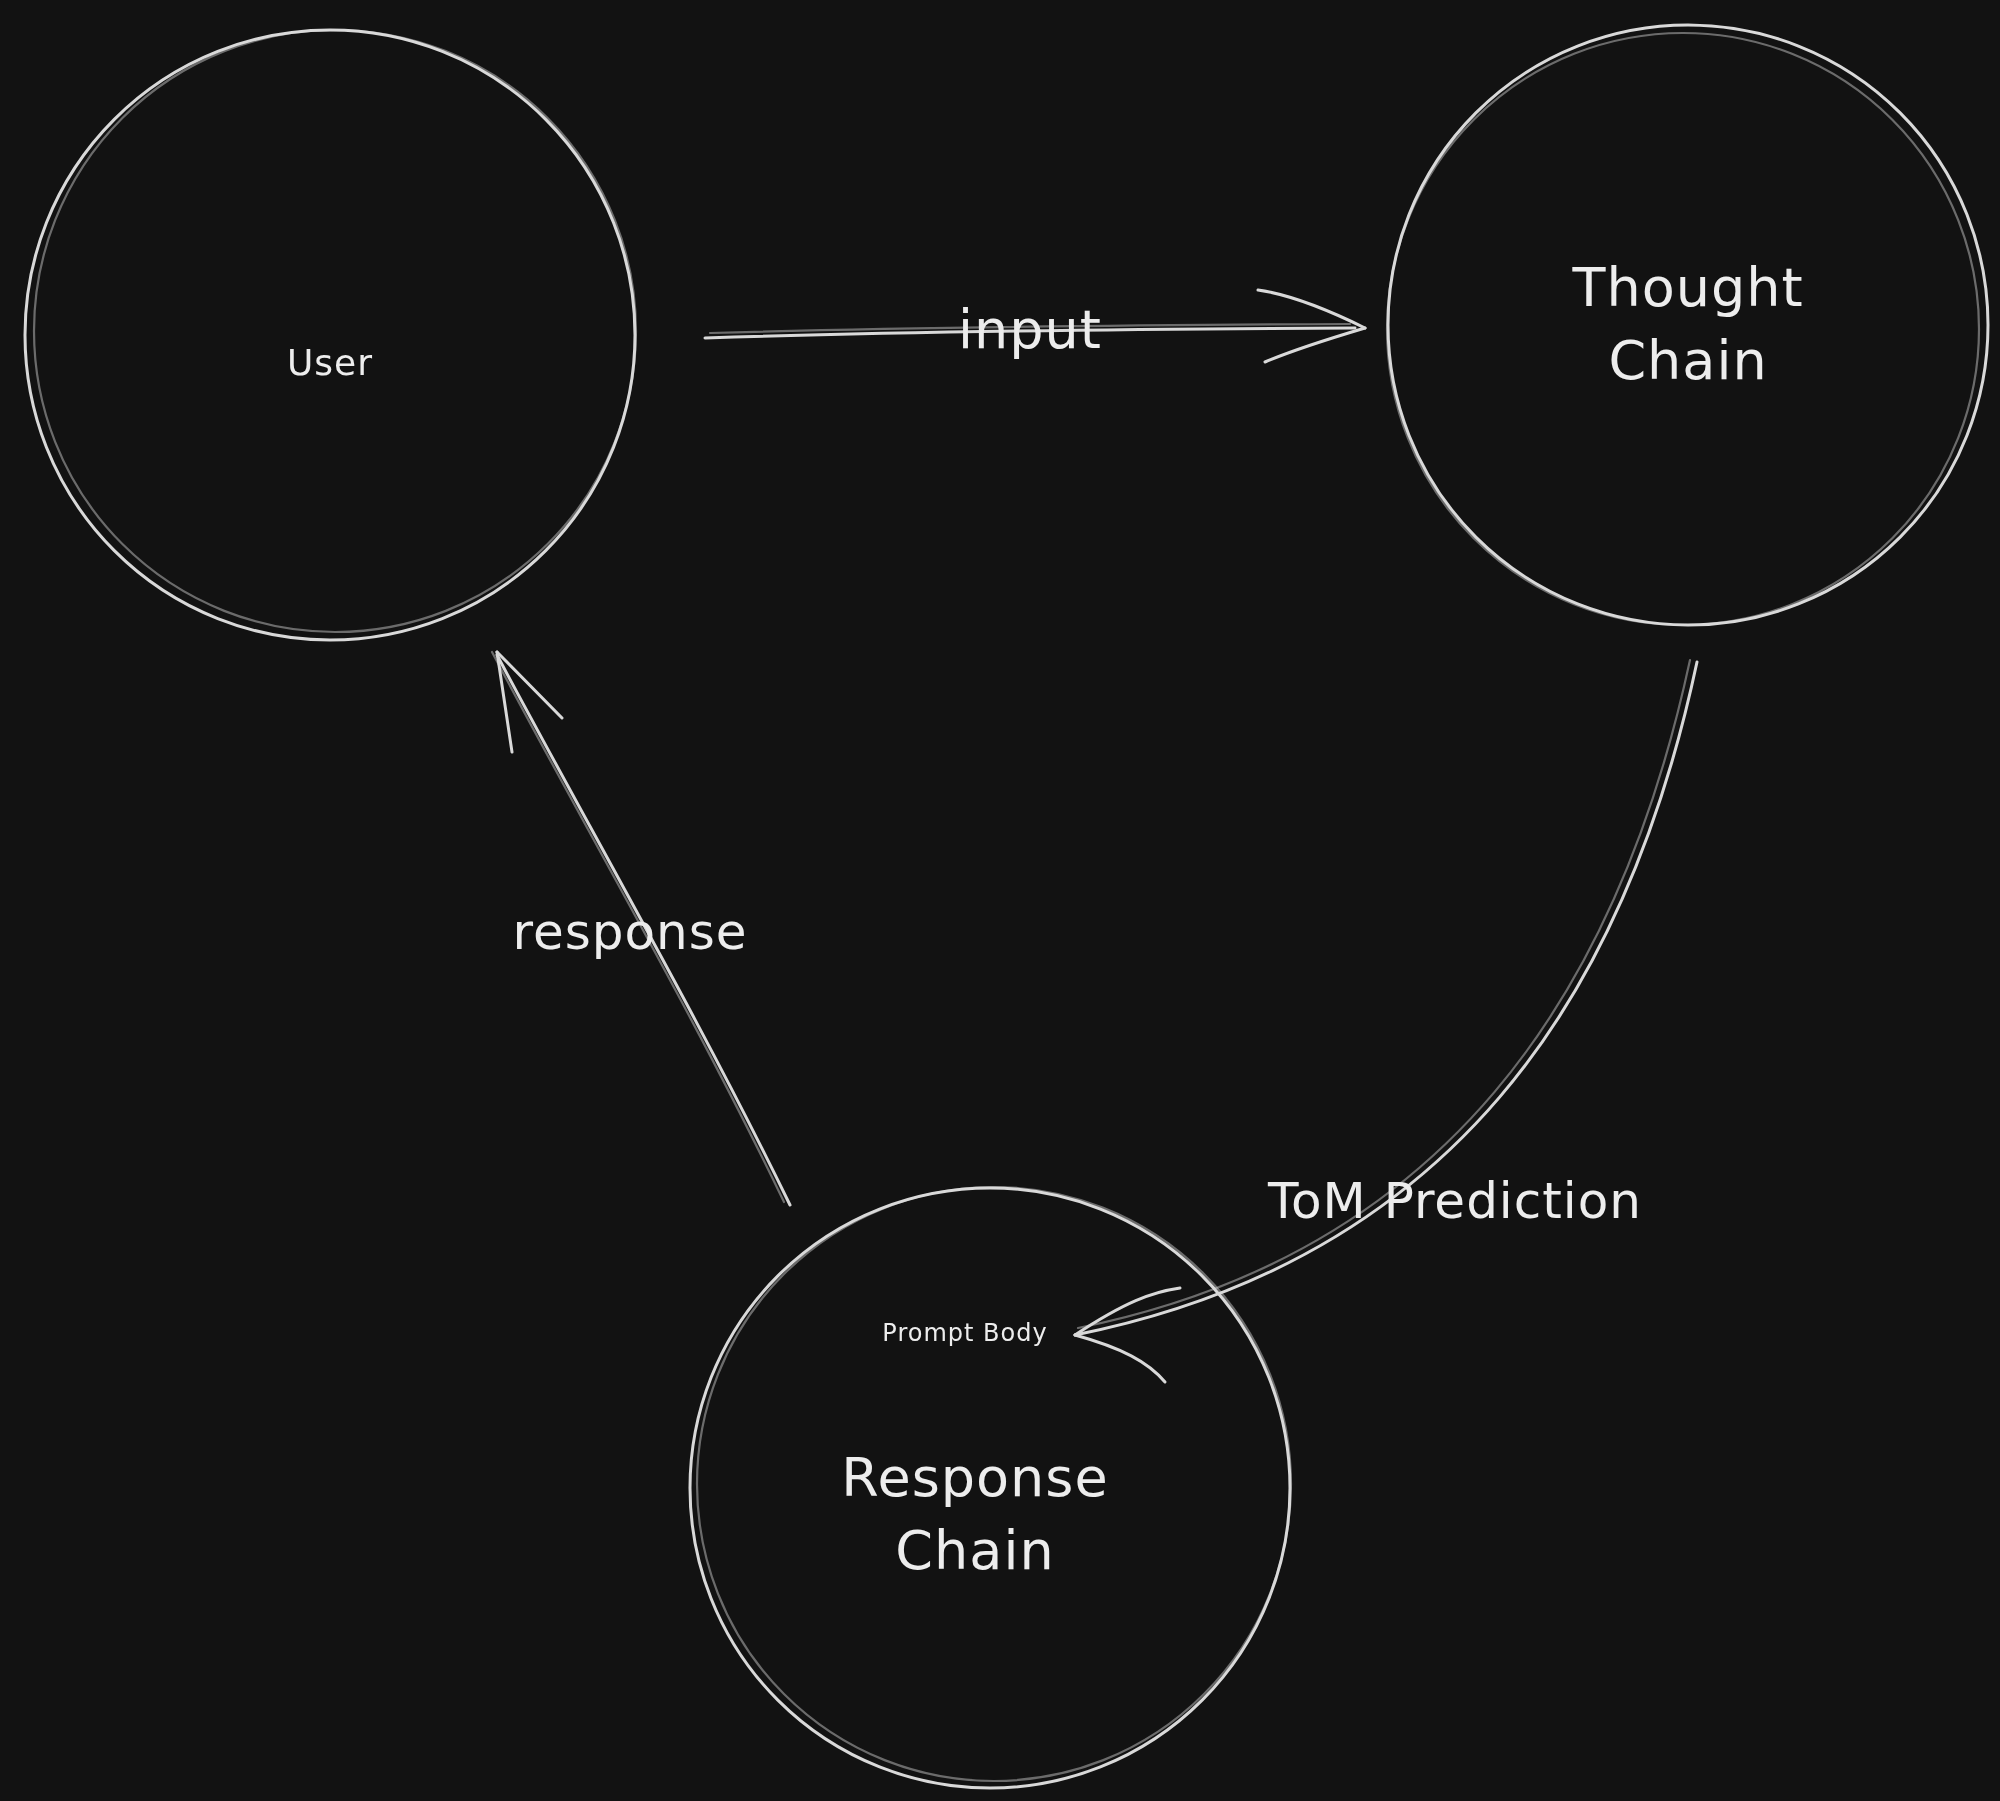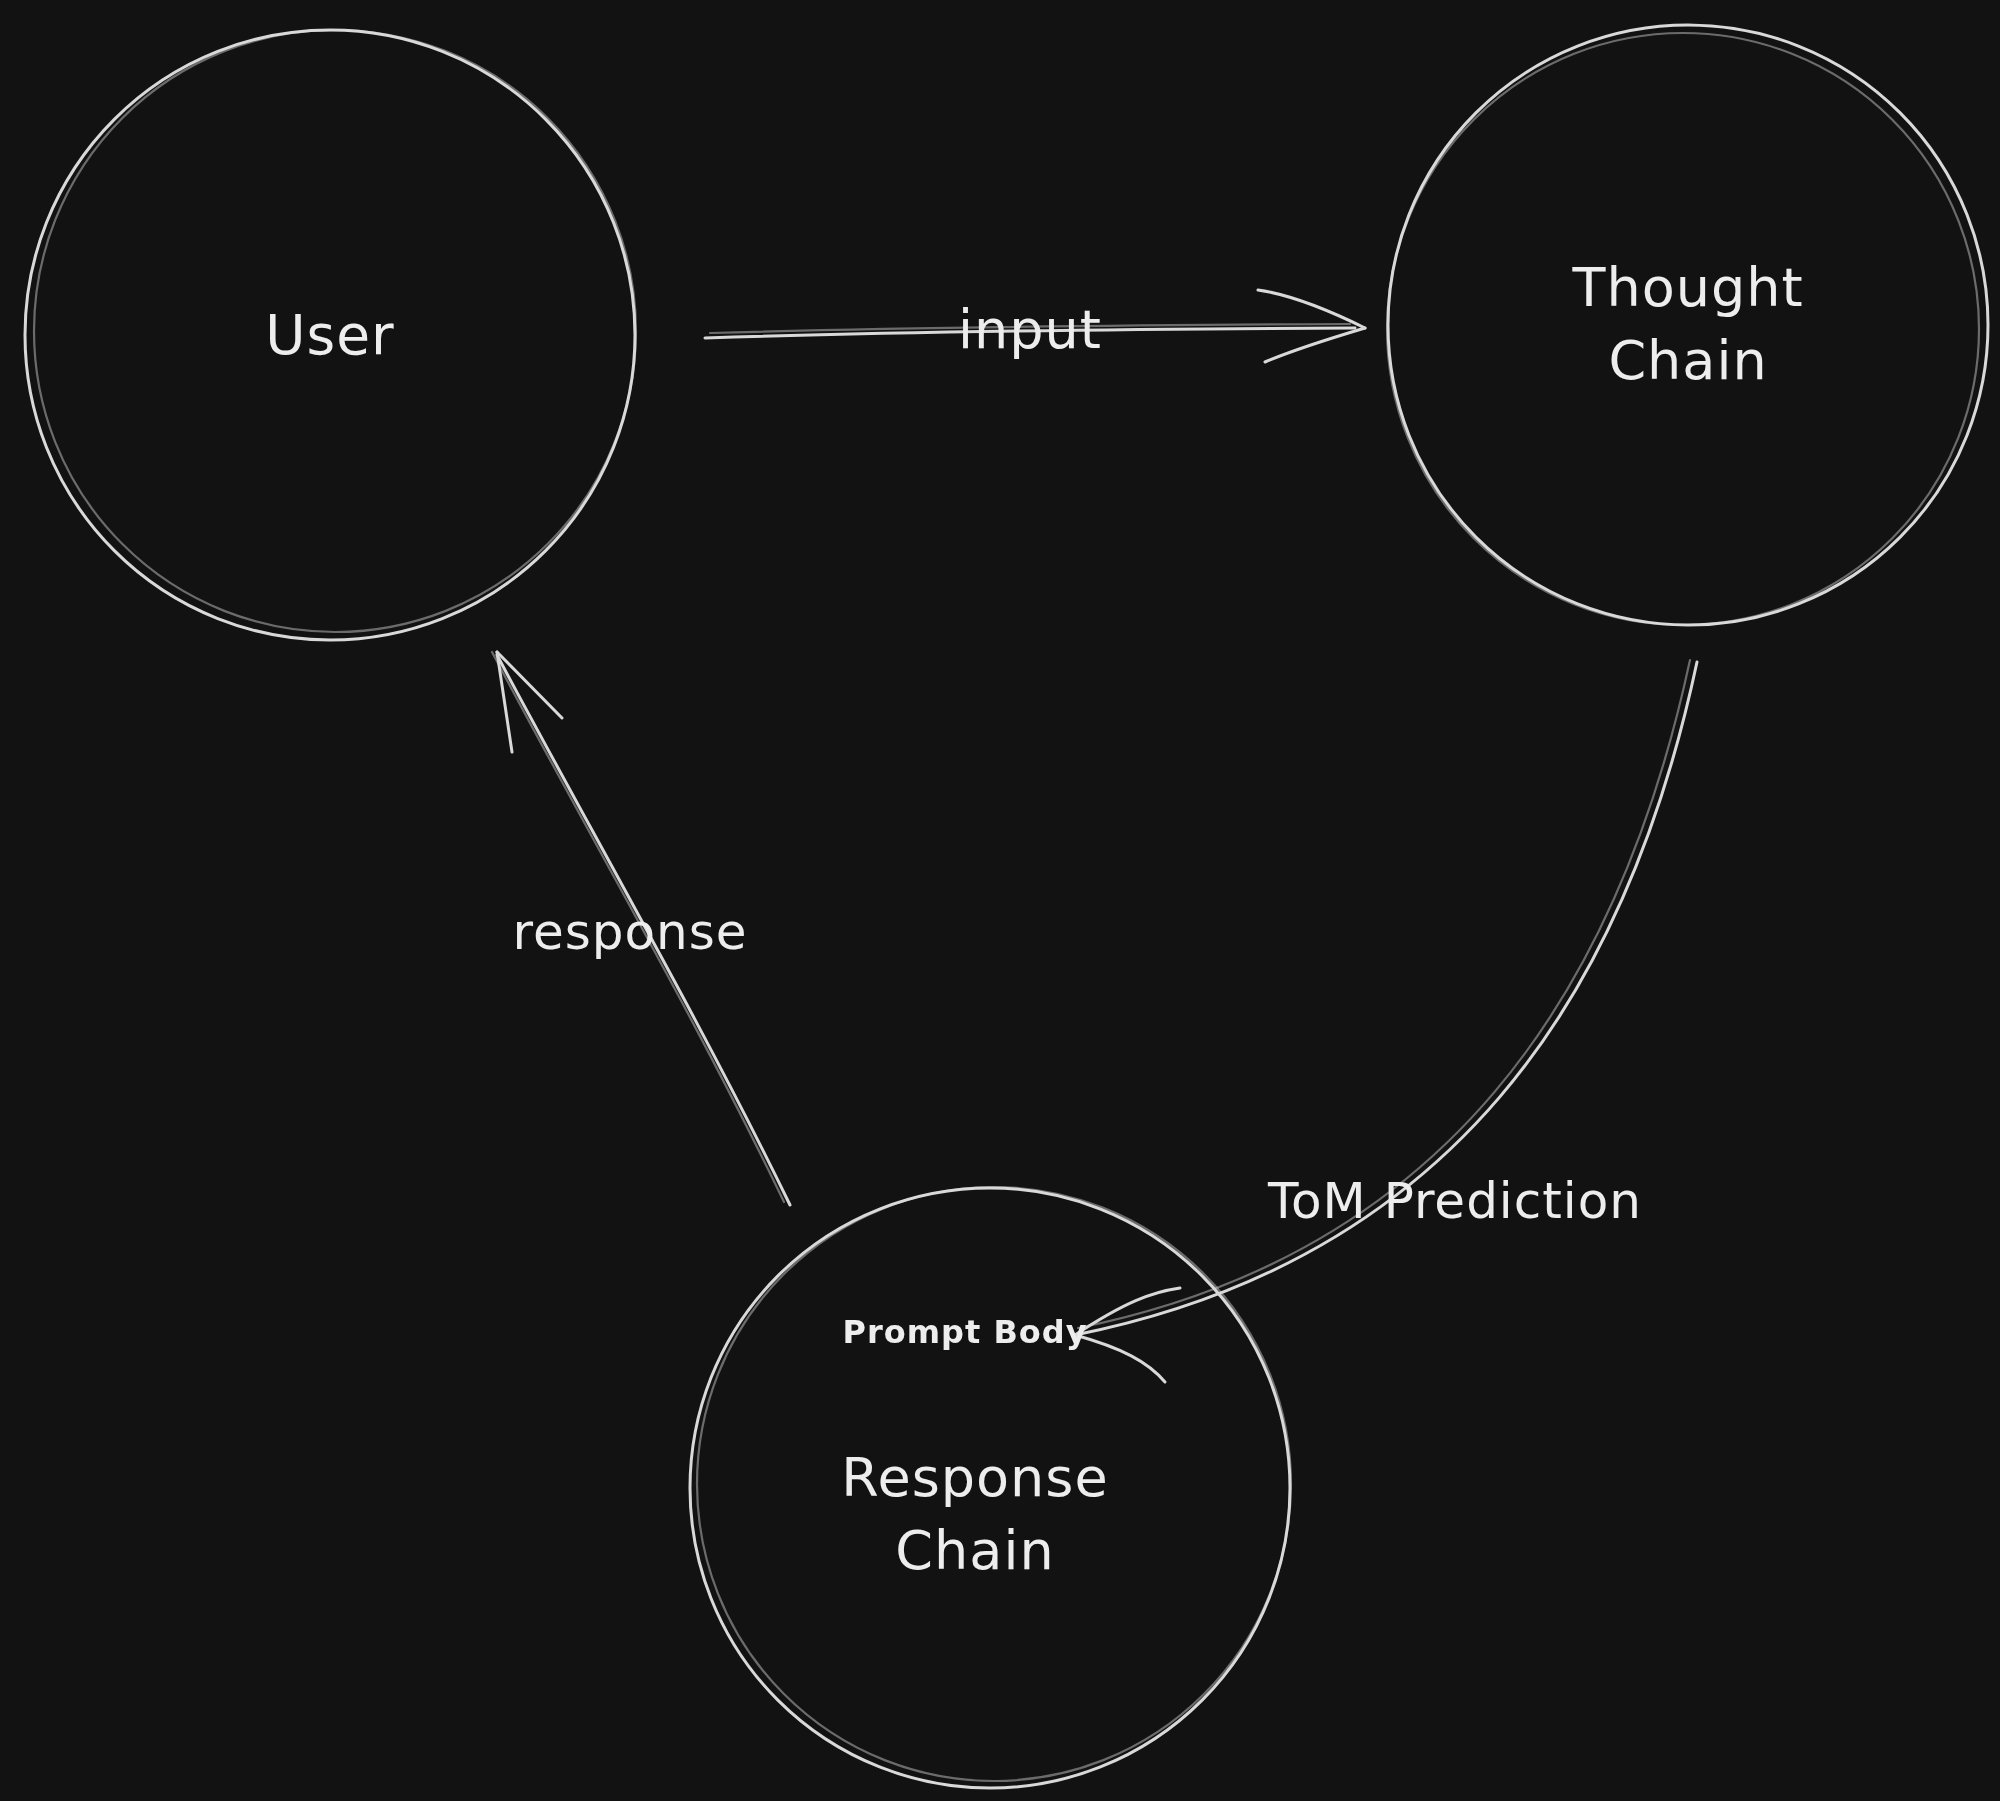--- a/index.html
+++ b/index.html
@@ -39,27 +39,27 @@
   .label {
     position: absolute;
     transform: translate(-50%, -50%);
     color: #ededed;
     text-align: center;
     white-space: pre-line;
     letter-spacing: 1px;
     line-height: 1.35;
     user-select: none;
   }
-  .label-user         { font-size: 55px; }
+  .label-user         { font-size: 36px; margin-top: 28px; }
   .label-thought      { font-size: 54px; }
   .label-response-ch  { font-size: 54px; }
   .label-input        { font-size: 54px; }
   .label-response-e   { font-size: 50px; }
   .label-tom          { font-size: 50px; }
-  .label-prompt-body  { font-size: 32px; font-weight: bold; }
+  .label-prompt-body  { font-size: 24px; }
 </style>
 </head>
 <body>
 
 <div class="canvas">
 
   <svg viewBox="0 0 2000 1801" aria-hidden="true">
 
     <circle class="stroke" cx="330" cy="335" r="305"></circle>
     <circle class="ghost" cx="335" cy="331" r="301"></circle>

